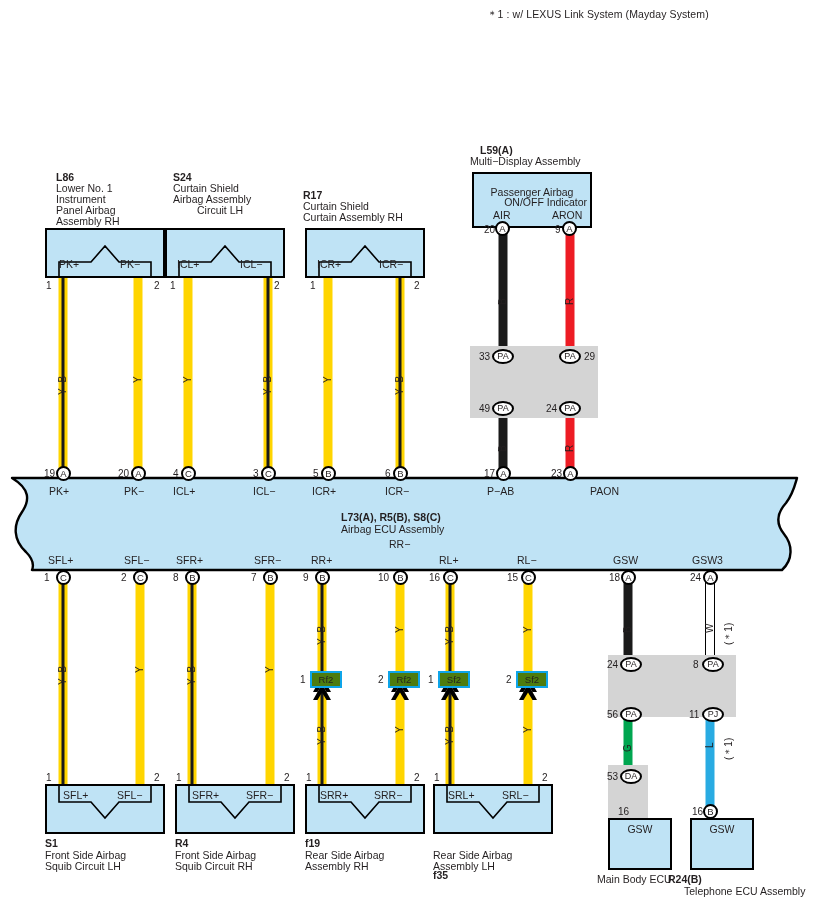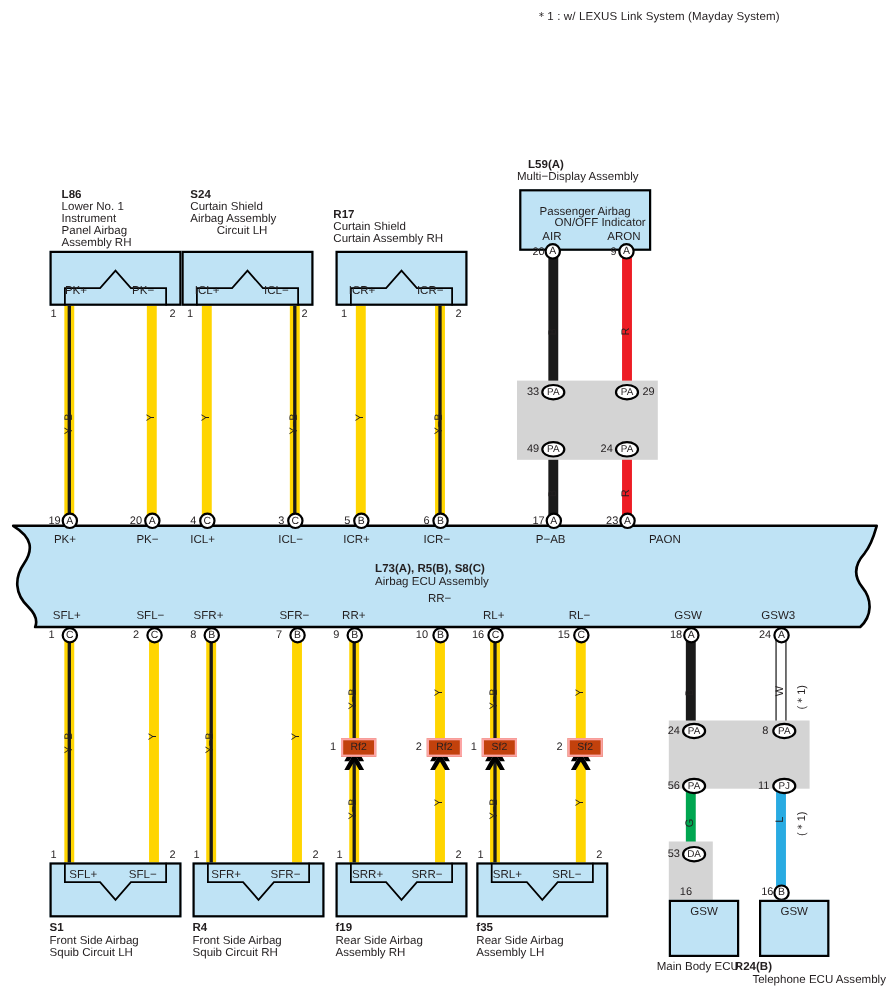--- a/index.html
+++ b/index.html
@@ -17,21 +17,21 @@
   .wirecode{font-size:10px;white-space:nowrap;
             transform-origin:0 0;}
   
   .conn{position:absolute;background:#bfe3f5;border:2.2px solid #000;box-sizing:border-box;}
   
   .circ{position:absolute;border-radius:50%;border:2px solid #000;background:#fff;
         display:flex;align-items:center;justify-content:center;
         font-size:9px;font-weight:normal;line-height:1;box-sizing:border-box;}
   .circ.small{width:15px;height:15px;font-size:9.5px;}
   .circ.oval{border-radius:50%;width:22px;height:15px;font-size:9px;}
-  .jcbox{position:absolute;border:2px solid #fca5a5;background:#c2410c;
+  .jcbox{position:absolute;border:2px solid #0ea5e9;background:#4d7c0f;
          display:flex;align-items:center;justify-content:center;
          font-size:9.5px;box-sizing:border-box;}
   .greyband{position:absolute;background:#d4d4d4;}
   svg.wire{position:absolute;left:0;top:0;width:814px;height:906px;pointer-events:none;}
 </style>
 </head>
 <body>
 
 <div id="stage">
 
@@ -374,21 +374,21 @@
   <div class="abs cdesc" style="left:305px;top:861px;">Assembly RH</div>
 
   <div class="conn" style="left:433px;top:784px;width:120px;height:50px;"></div>
   <svg class="abs" style="left:433px;top:784px;" width="120" height="50">
     <path d="M14,0 L14,18 L46,18 L60,34 L74,18 L106,18 L106,0" fill="none" stroke="#000" stroke-width="1.6"></path>
   </svg>
   <div class="abs pinnum" style="left:434px;top:772px;">1</div>
   <div class="abs pinnum" style="left:542px;top:772px;">2</div>
   <div class="abs termlabel" style="left:448px;top:789px;">SRL+</div>
   <div class="abs termlabel" style="left:502px;top:789px;">SRL−</div>
-  <div class="abs cid" style="left:433px;top:838px;">f35</div>
+  <div class="abs cid" style="left:433px;top:870px;">f35</div>
   <div class="abs cdesc" style="left:433px;top:850px;">Rear Side Airbag</div>
   <div class="abs cdesc" style="left:433px;top:861px;">Assembly LH</div>
 
   <div class="abs pinnum" style="left:618px;top:806px;">16</div>
   <div class="conn" style="left:608px;top:818px;width:64px;height:52px;"></div>
   <div class="abs boxlabel" style="left:608px;top:823px;width:64px;text-align:center;">GSW</div>
   <div class="abs cdesc" style="left:597px;top:874px;">Main Body ECU</div>
 
   <div class="abs pinnum" style="left:692px;top:806px;">16</div>
   <div class="circ small" style="left:703px;top:804px;">B</div>

